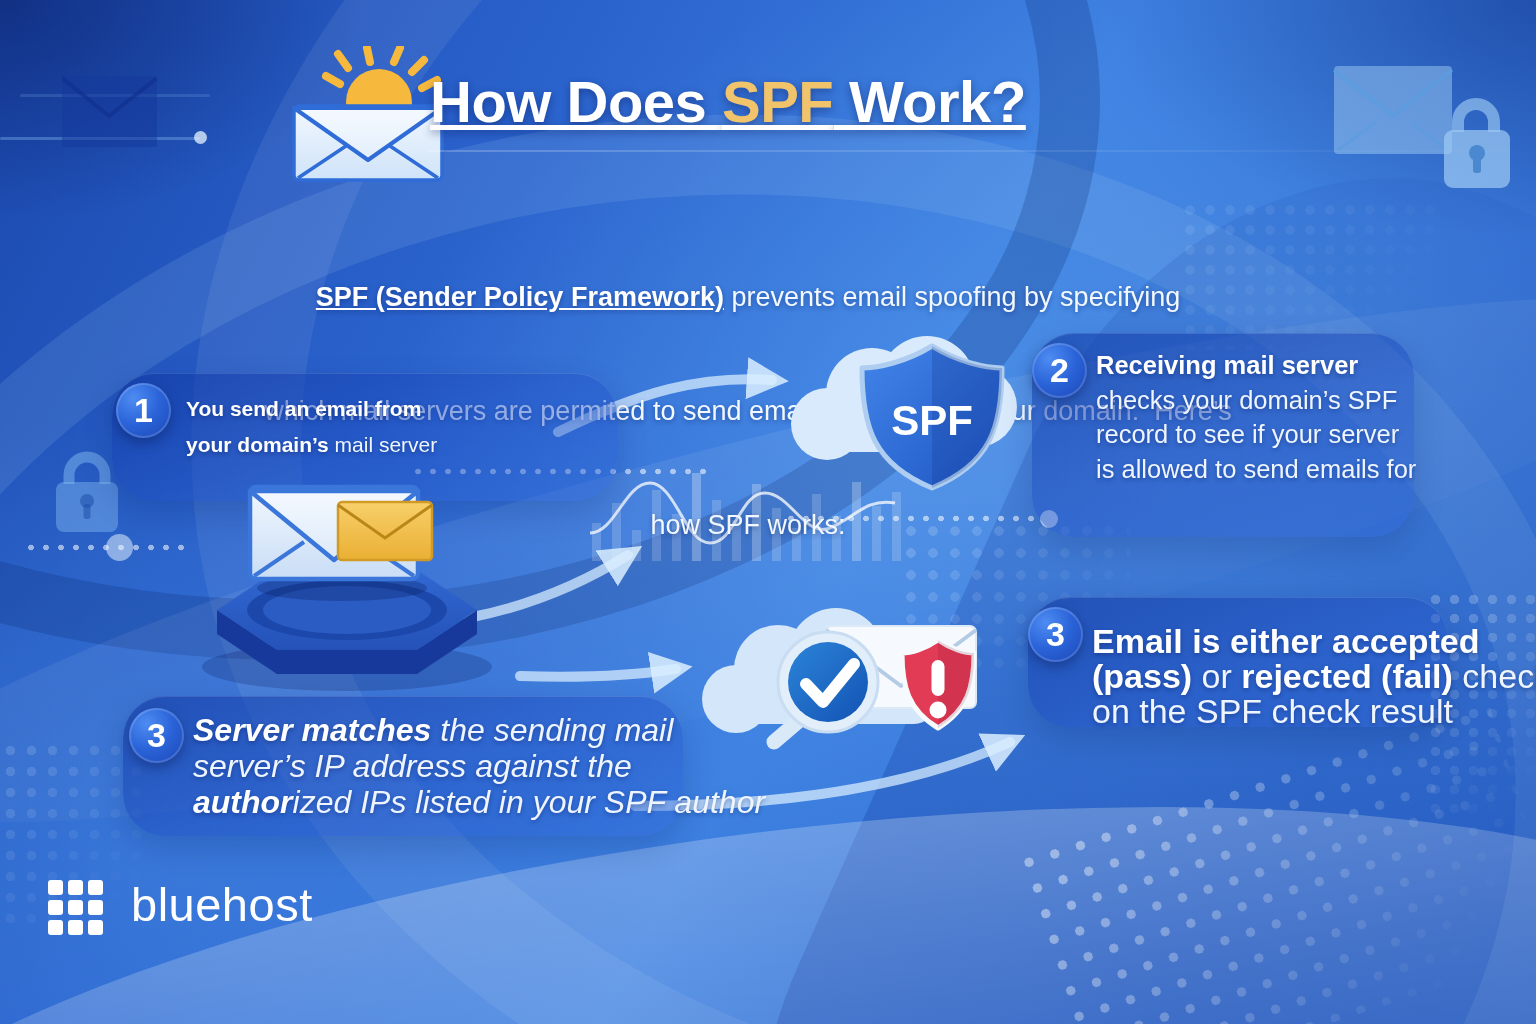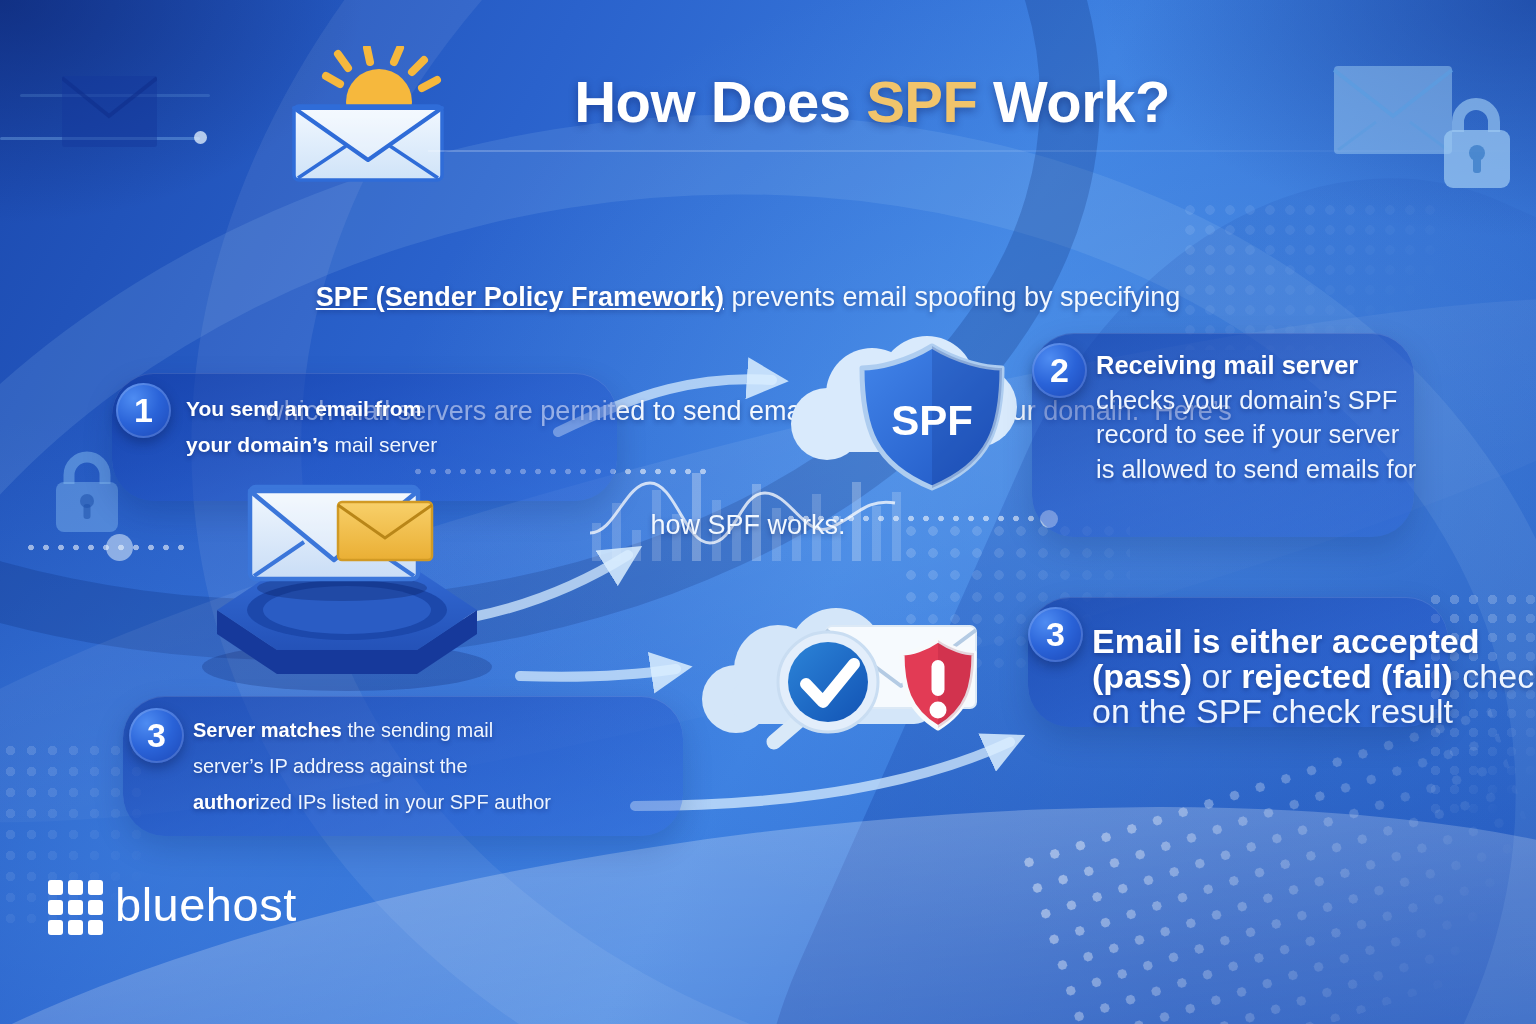--- a/index.html
+++ b/index.html
@@ -21,41 +21,41 @@
   #ring3{width:1500px;height:1000px;left:-520px;top:-460px;border-width:60px;border-color:rgba(10,35,110,.22);}
   #band-bottom{position:absolute;width:2000px;height:700px;left:-200px;top:830px;background:linear-gradient(rgba(255,255,255,.24),rgba(255,255,255,0) 65%);border-radius:50% 50% 0 0/40% 40% 0 0;transform:rotate(-7deg);}
   #streak{position:absolute;width:1900px;height:260px;left:-150px;top:430px;background:linear-gradient(rgba(255,255,255,.07),rgba(255,255,255,.02));transform:rotate(-14deg);border-radius:50%;}
   #wedge{position:absolute;width:1100px;height:1400px;right:-430px;top:230px;background:linear-gradient(200deg,rgba(20,70,185,0),rgba(16,56,158,.42));transform:rotate(24deg);border-radius:30%;}
   .halftone{position:absolute;background-image:radial-gradient(circle, rgba(255,255,255,.42) 4.5px, transparent 5px);background-size:27px 27px;
     -webkit-mask-image:linear-gradient(135deg,#000 10%,transparent 85%);mask-image:linear-gradient(135deg,#000 10%,transparent 85%);}
   .dotline{position:absolute;height:7px;background-image:radial-gradient(circle at 3px 3.5px, rgba(255,255,255,.55) 2.6px, transparent 3.1px);background-size:15px 7px;background-repeat:repeat-x;}
   .dotnode{position:absolute;border-radius:50%;background:rgba(230,243,255,.75);}
   .thinline{position:absolute;height:3px;background:rgba(130,185,240,.38);border-radius:2px;}
   
-  #title{left:430px;top:68px;width:740px;text-align:right;font-size:58px;font-weight:bold;color:#fff;
-    letter-spacing:-.5px;text-shadow:0 3px 8px rgba(8,25,90,.45);white-space:nowrap;}
+  #title{left:430px;top:68px;width:740px;text-align:left;font-size:58px;font-weight:bold;color:#fff;
+    letter-spacing:-.5px;text-shadow:0 3px 8px rgba(8,25,90,.45);white-space:nowrap;text-decoration:underline;}
   #title .hl{color:#f1c46b;}
   #title-rule{left:428px;top:150px;width:1108px;height:2px;background:linear-gradient(90deg,rgba(255,255,255,.22),rgba(255,255,255,0));}
   #subtitle{left:208px;top:202px;width:1080px;text-align:center;font-size:27px;line-height:38px;color:#f2f8ff;
     text-shadow:0 2px 5px rgba(8,25,90,.4);white-space:pre-wrap;}
   #subtitle b{color:#fff;text-decoration:underline;}
   
   .step-box{position:absolute;border-radius:42px;
     background:linear-gradient(160deg, rgba(15,55,162,.60) 0%, rgba(32,80,196,.46) 55%, rgba(45,100,215,.38) 100%);
     box-shadow:inset 0 1px 0 rgba(255,255,255,.12), 0 12px 30px rgba(8,25,90,.18);}
   .badge{position:absolute;width:55px;height:55px;border-radius:50%;
     background:radial-gradient(circle at 32% 28%, #4e8cf2 0%, #2a63d8 48%, #1b46b5 100%);
     box-shadow:0 5px 12px rgba(6,20,70,.35), inset 0 0 0 2px rgba(255,255,255,.16);
     display:flex;align-items:center;justify-content:center;
     color:#fff;font-size:34px;font-weight:bold;}
   .step-text{position:absolute;color:#eef5ff;text-shadow:0 2px 4px rgba(8,25,90,.38);}
   .step-text div{white-space:nowrap;}
   .step-text b{color:#fff;}
   
-  #brand{left:48px;top:880px;display:flex;align-items:center;gap:12px;text-align:center;}
+  #brand{left:48px;top:880px;display:flex;align-items:center;gap:28px;text-align:center;}
   #brand-grid{display:grid;grid-template-columns:repeat(3,15px);grid-template-rows:repeat(3,15px);gap:5px;}
   #brand-grid i{display:block;background:#fff;border-radius:3px;}
   #brand-name{color:#fff;font-size:47px;letter-spacing:.5px;line-height:1;padding-bottom:6px;}
 </style>
 </head>
 <body>
 
 <div id="canvas">
 
   <div class="ring" id="ring2"></div>
@@ -265,21 +265,21 @@
     <div class="badge" style="left:0px;top:10px;">3</div>
     <div class="step-text" style="left:64px;top:12px;font-size:34px;line-height:35px;margin-top:15px;">
       <div><b>Email is either accepted</b></div>
       <div><b>(pass)</b><span> or </span><b>rejected (fail)</b><span> check</span></div>
       <div><span>on the SPF check result</span></div>
     </div>
   </div>
 
   <div class="step-box" style="left:123px;top:696px;width:560px;height:140px;">
     <div class="badge" style="left:6px;top:12px;">3</div>
-    <div class="step-text" style="left:70px;top:16px;font-size:20px;line-height:36px;">
+    <div class="step-text" style="left:70px;top:16px;font-size:32px;line-height:36px;font-style:italic;">
       <div><b>Server matches</b><span> the sending mail</span></div>
       <div><span>server’s IP address against the</span></div>
       <div><b>author</b><span>ized IPs listed in your SPF author</span></div>
     </div>
   </div>
 
   <div class="abs" id="brand">
     <div id="brand-grid">
       <i></i>
         <i></i>

